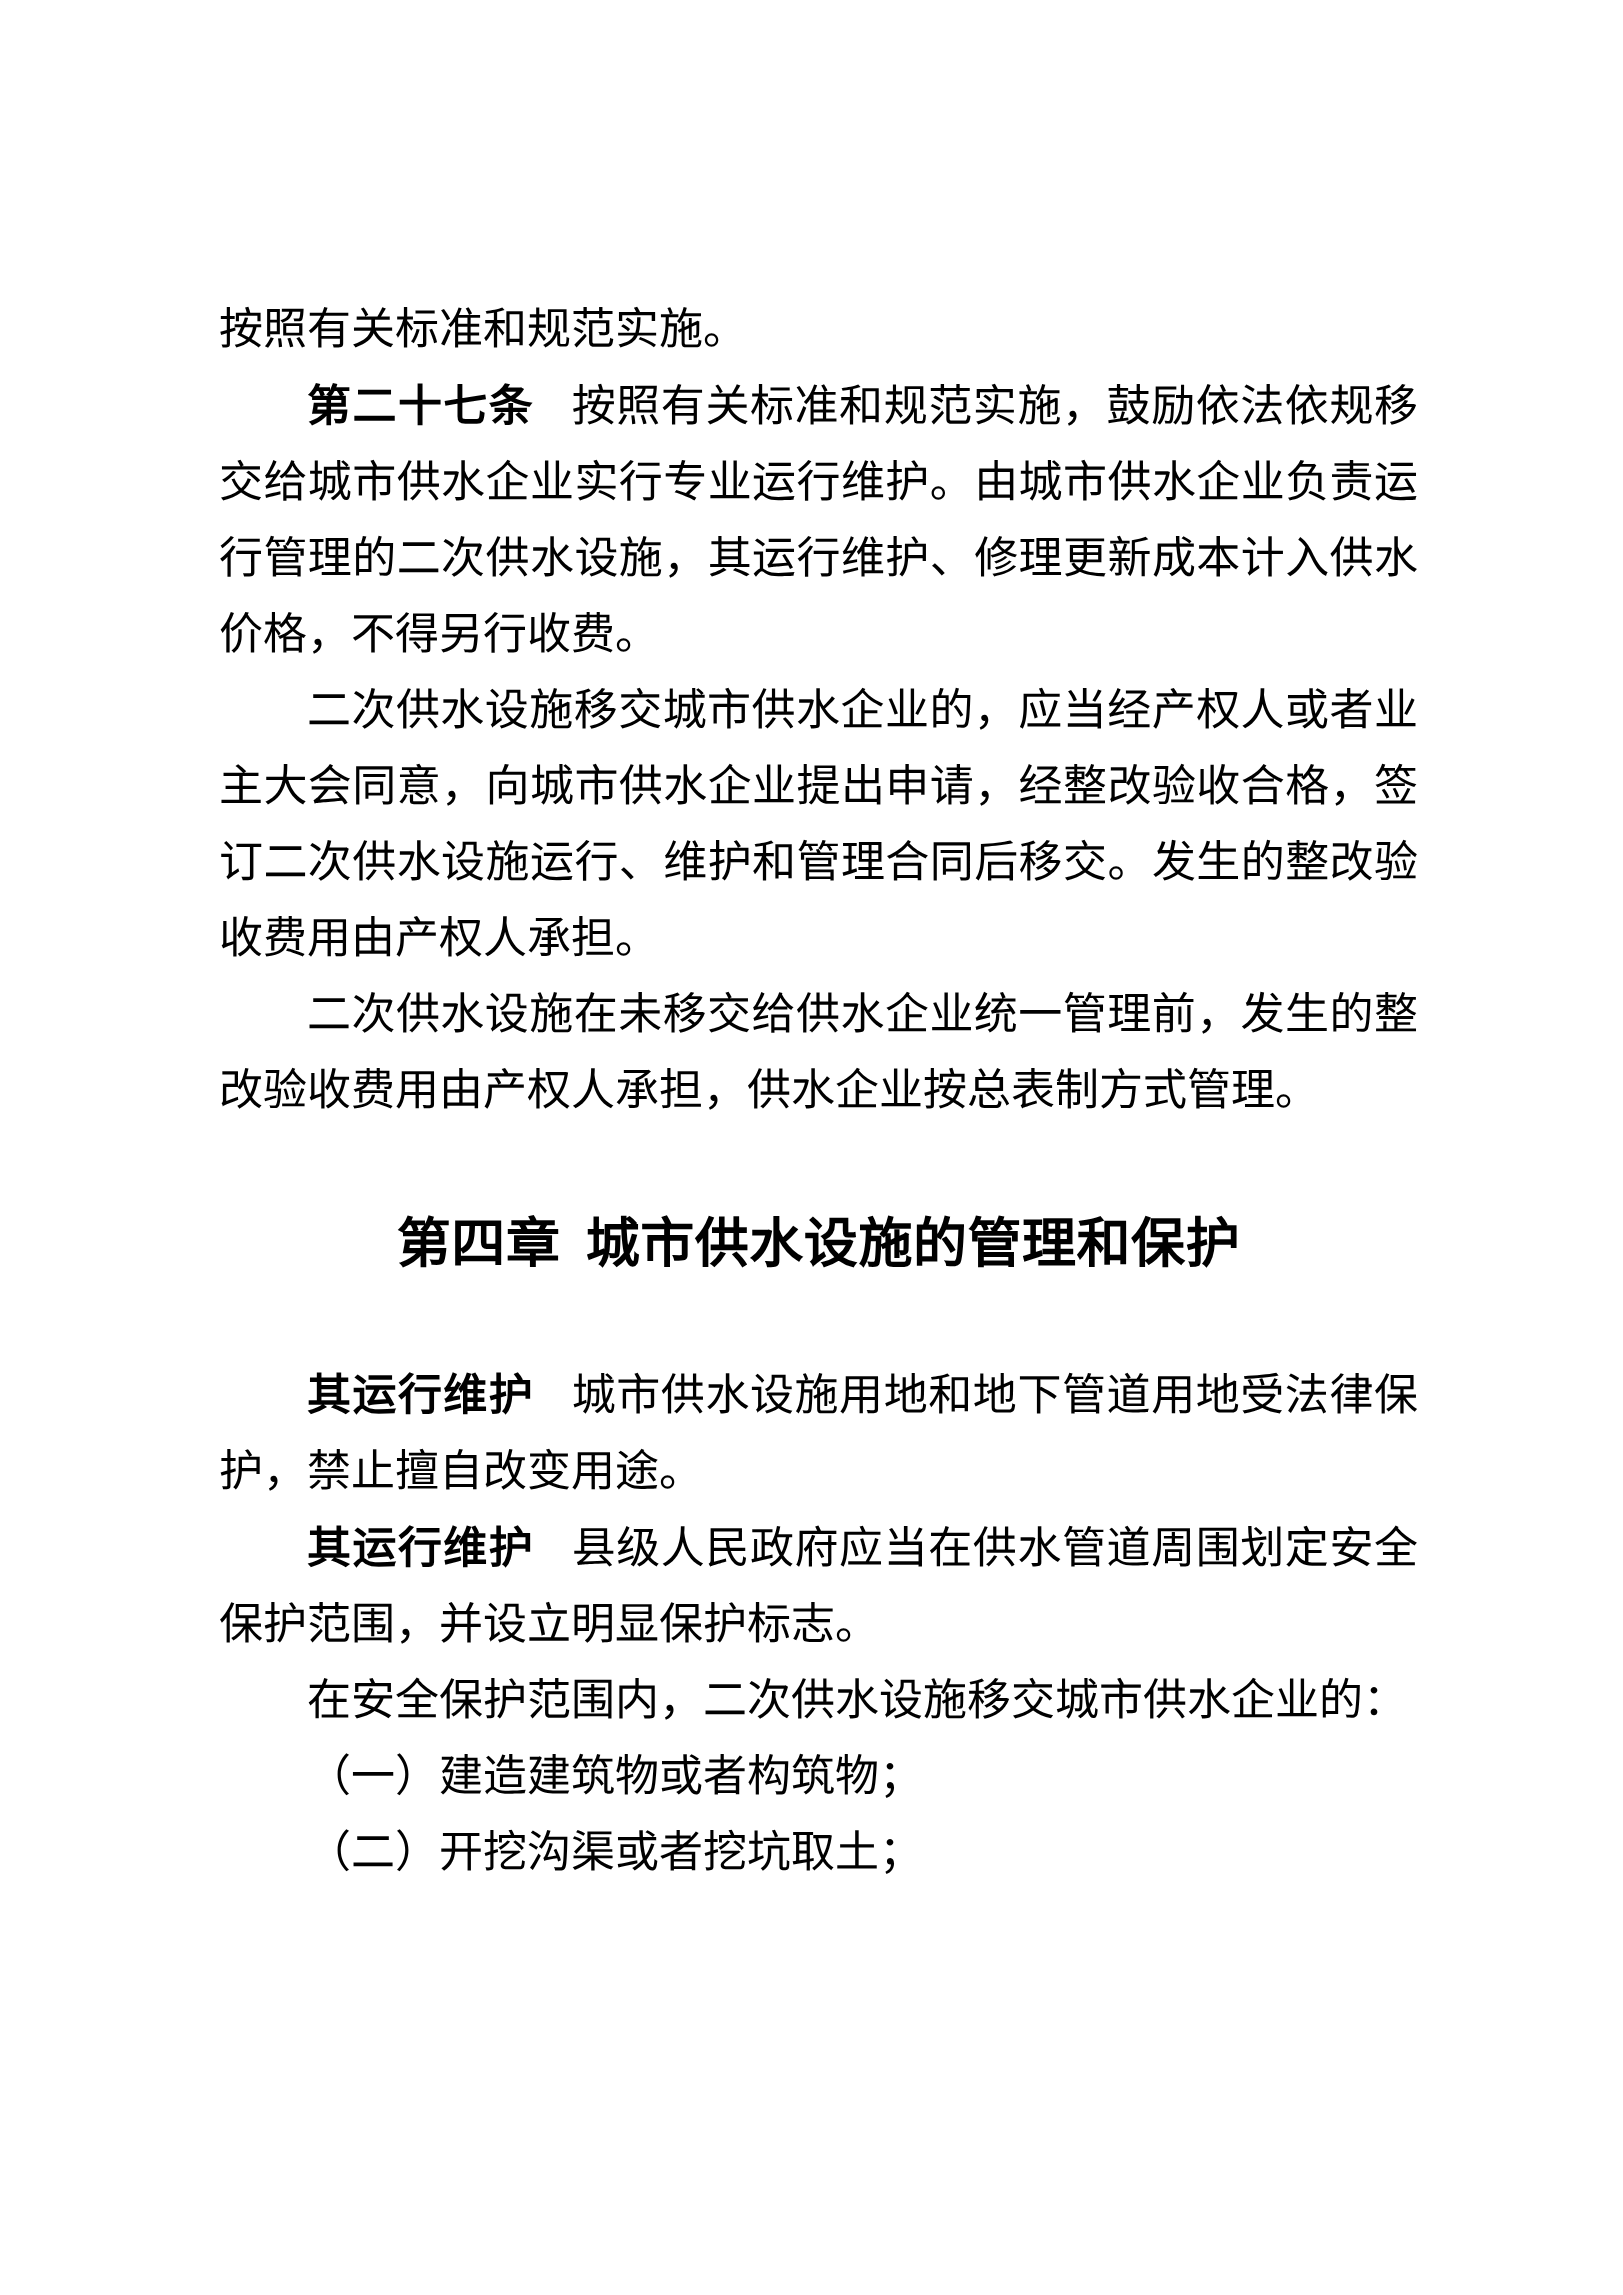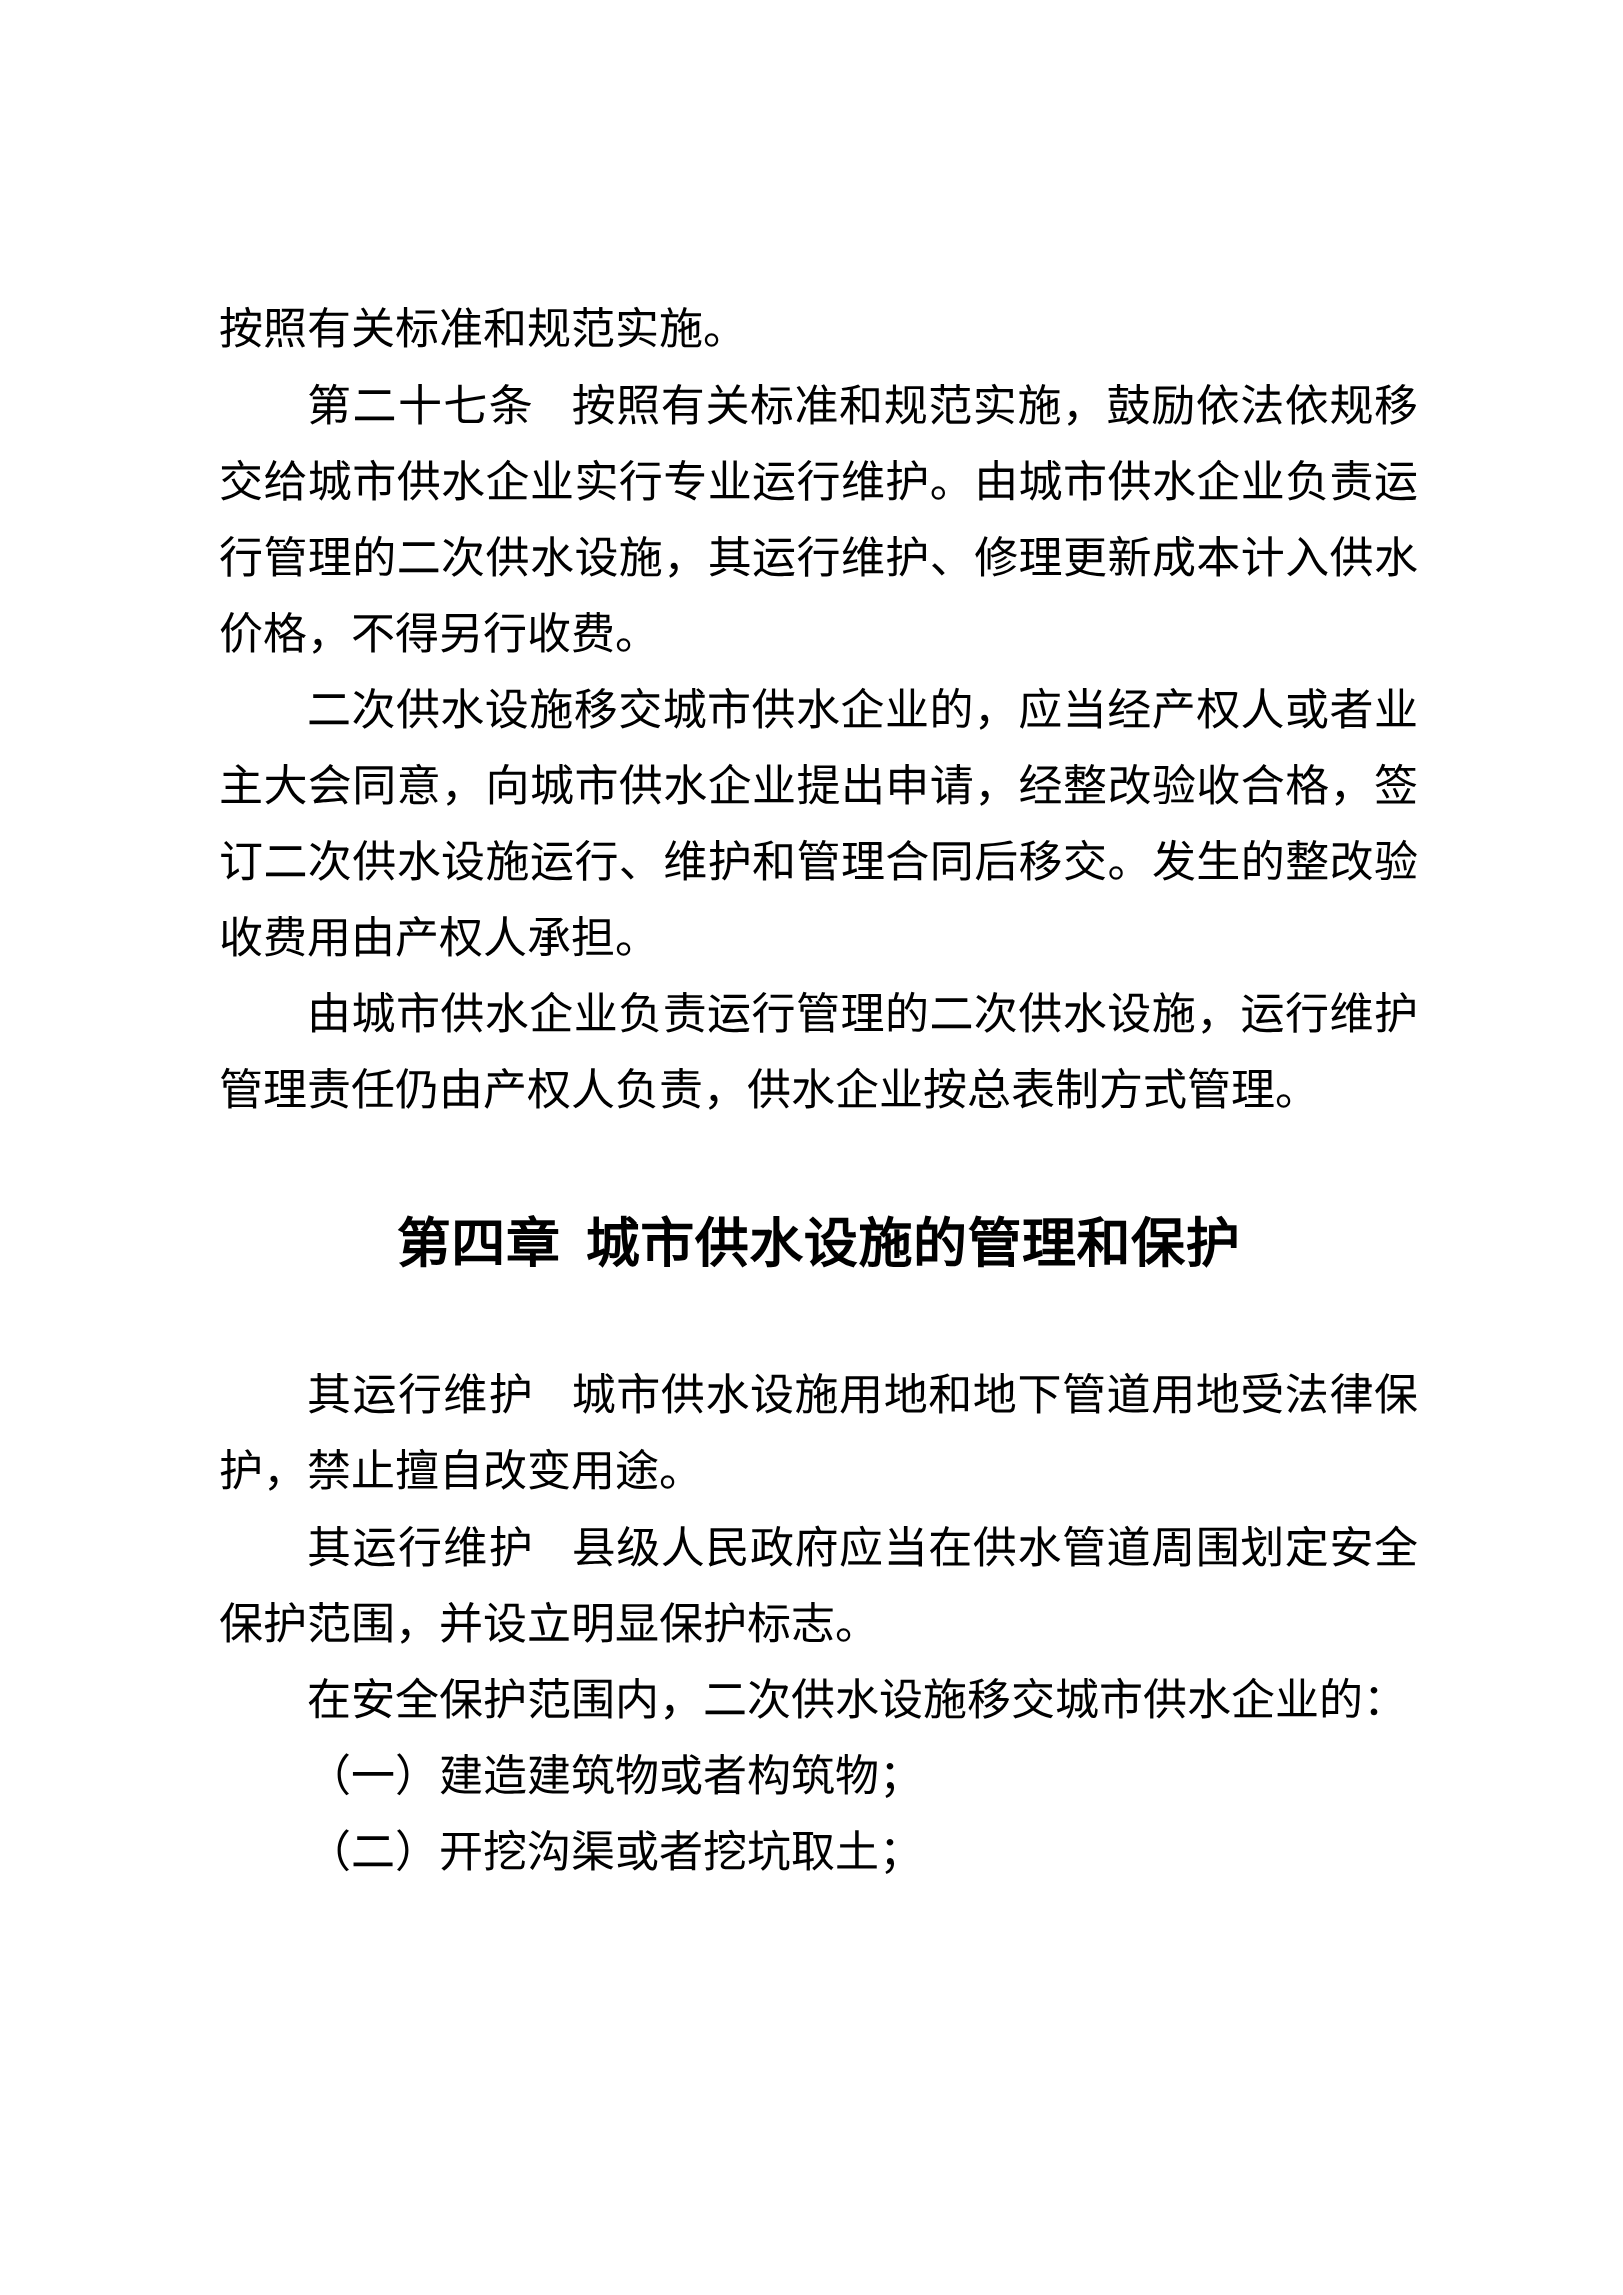--- a/index.html
+++ b/index.html
@@ -30,21 +30,21 @@
   .para {
     margin: 0;
     padding: 0;
     text-indent: 2em;
   }
   .para.cont {
     text-indent: 0;
   }
   .artnum {
     font-family: "Liberation Sans", "DejaVu Sans", sans-serif;
-    font-weight: 400;
+    font-weight: 700;
     margin-right: 0.85em;
     letter-spacing: 0.02em;
   }
   .chapter {
     margin: 76px 0;
     padding: 0;
     font-family: "Liberation Sans", "DejaVu Sans", sans-serif;
     font-weight: 700;
     font-size: 54px;
     line-height: 76px;
@@ -56,21 +56,21 @@
   }
 </style>
 </head>
 <body>
 
 <div class="page">
   <main class="doc-body">
       <p class="para cont">按照有关标准和规范实施。</p>
       <p class="para"><span class="artnum">第二十七条</span><span>按照有关标准和规范实施，鼓励依法依规移交给城市供水企业实行专业运行维护。由城市供水企业负责运行管理的二次供水设施，其运行维护、修理更新成本计入供水价格，不得另行收费。</span></p>
       <p class="para">二次供水设施移交城市供水企业的，应当经产权人或者业主大会同意，向城市供水企业提出申请，经整改验收合格，签订二次供水设施运行、维护和管理合同后移交。发生的整改验收费用由产权人承担。</p>
-      <p class="para">由城市供水企业负责运行管理的二次供水设施，运行维护管理责任仍由产权人负责，供水企业按总表制方式管理。</p>
+      <p class="para">二次供水设施在未移交给供水企业统一管理前，发生的整改验收费用由产权人承担，供水企业按总表制方式管理。</p>
       <h2 class="chapter">第四章 城市供水设施的管理和保护</h2>
       <p class="para"><span class="artnum">其运行维护</span><span>城市供水设施用地和地下管道用地受法律保护，禁止擅自改变用途。</span></p>
       <p class="para"><span class="artnum">其运行维护</span><span>县级人民政府应当在供水管道周围划定安全保护范围，并设立明显保护标志。</span></p>
       <p class="para">在安全保护范围内，二次供水设施移交城市供水企业的：</p>
       <p class="para">（一）建造建筑物或者构筑物；</p>
       <p class="para">（二）开挖沟渠或者挖坑取土；</p>
     </main>
 </div>
 
 

